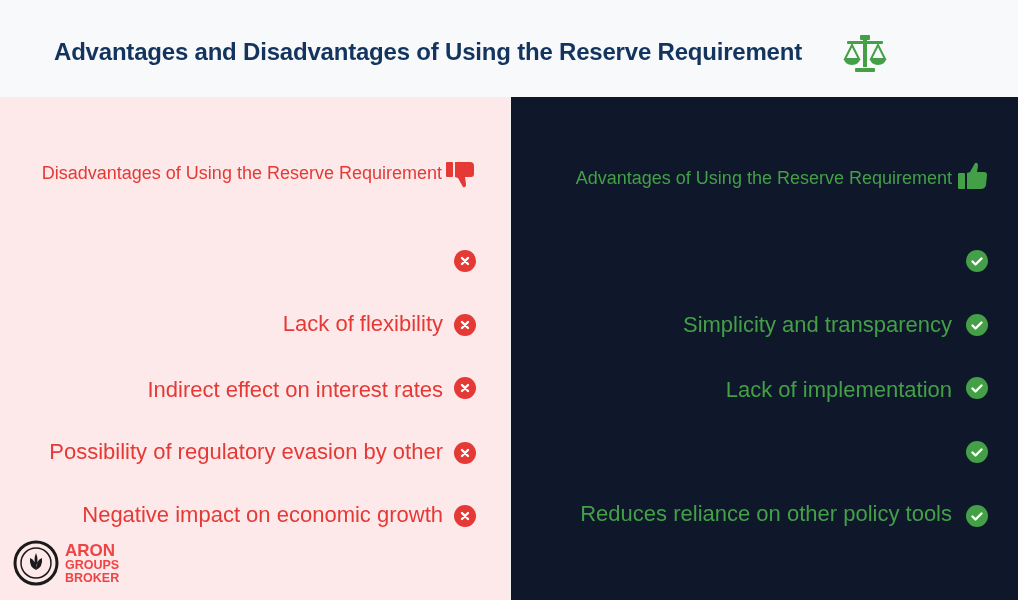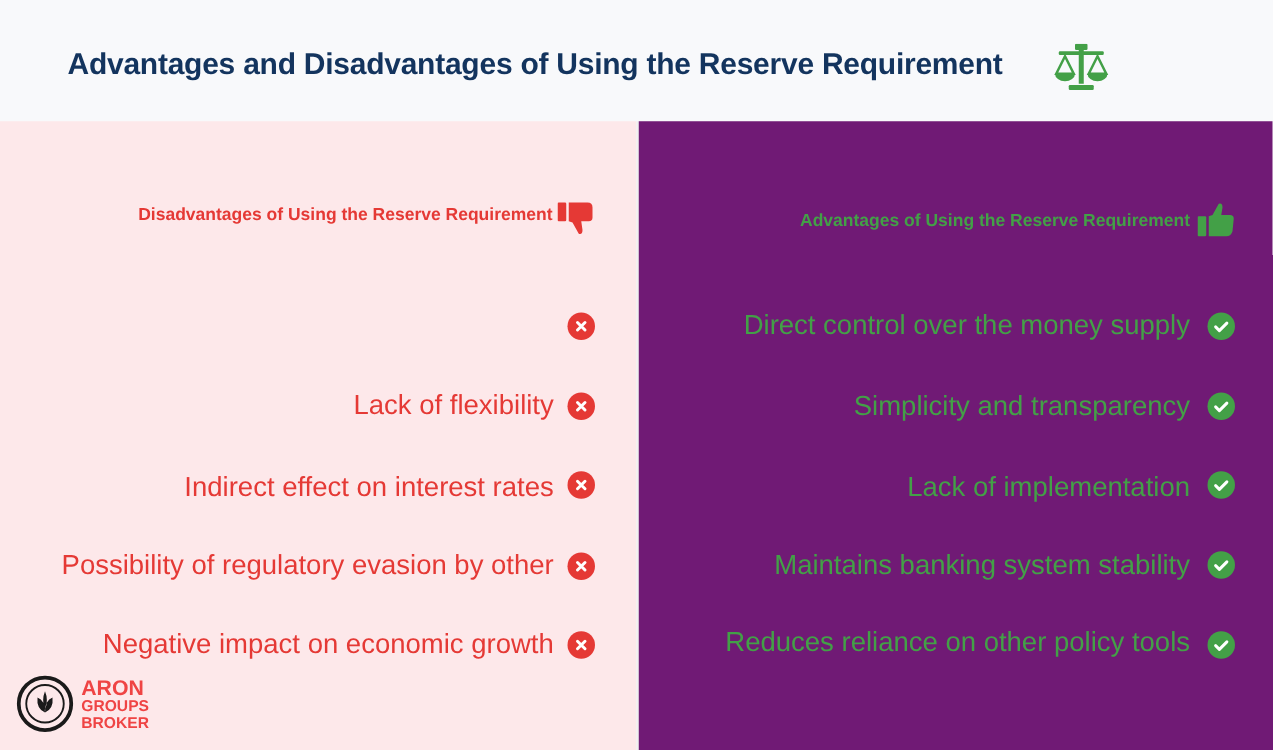--- a/index.html
+++ b/index.html
@@ -2,23 +2,23 @@
 <html><head>
 <meta charset="utf-8">
 <style>
   html, body { margin:0; padding:0; }
   body { width:1018px; height:600px; position:relative; overflow:hidden; font-family:"Liberation Sans", sans-serif; background:#f8f9fb; }
   .header { position:absolute; left:0; top:0; width:822px; height:97px; background:#f8f9fb; }
   .title { position:absolute; left:54px; top:38px; font-size:24px; font-weight:bold; color:#13345e; letter-spacing:-0.2px; white-space:nowrap; }
   .scale-icon { position:absolute; left:843px; top:35px; width:44px; height:38px; }
   .panel { position:absolute; top:97px; height:503px; }
   .left { left:0; width:509px; background:#fde8ea; }
-  .right { left:511px; width:507px; background:#701a75; }
+  .right { left:511px; width:507px; background:#0f172a; }
   .divider { position:absolute; left:509px; top:97px; width:2px; height:503px; background:#f1efef; }
-  .col-head { position:absolute; font-size:14px; font-weight:bold; white-space:nowrap;text-align:center; }
+  .col-head { position:absolute; font-size:18px; font-weight:normal; white-space:nowrap;text-align:center; }
   .left .col-head { right:67px; top:66px; color:#e53935; }
   .right .col-head { right:66px; top:71px; color:#43a047; }
   .thumb { position:absolute; width:32px; height:30px; }
   .left .thumb { left:446px; top:62px; }
   .right .thumb { left:447px; top:64px; }
   .item { position:absolute; font-size:22px; white-space:nowrap; }
   .left .item { right:66px; color:#e53935; }
   .right .item { right:66px; color:#43a047; }
   .badge { position:absolute; width:22px; height:22px; border-radius:50%; }
   .left .badge { left:454px; background:#e53935; }
@@ -90,39 +90,37 @@
 <div class="divider"></div>
 
 <div class="panel right">
   <div class="col-head">Advantages of Using the Reserve Requirement</div>
   <svg class="thumb" viewBox="0 0 32 30">
     <g fill="#43a047">
       <rect x="0" y="12" width="7" height="16" rx="1"></rect>
       <path d="M9 12 L12 11 L17 2 Q20 1 20 5 L19 11 H26 Q29 11 29 14 L28 24 Q27 28 23 28 H9 Z"></path>
     </g>
   </svg>
-  <div class="item" style="top:150px">Direct control over the money supply</div>
   <div class="badge" style="top:153px">
       <svg width="22" height="22" viewBox="0 0 22 22">
         <path d="M6.5 11.5 L9.5 14.5 L15.5 8.5" stroke="#fff" stroke-width="2.4" fill="none" stroke-linecap="round" stroke-linejoin="round"></path>
       </svg>
     </div>
   <div class="item" style="top:215px">Simplicity and transparency</div>
   <div class="badge" style="top:217px">
       <svg width="22" height="22" viewBox="0 0 22 22">
         <path d="M6.5 11.5 L9.5 14.5 L15.5 8.5" stroke="#fff" stroke-width="2.4" fill="none" stroke-linecap="round" stroke-linejoin="round"></path>
       </svg>
     </div>
   <div class="item" style="top:280px">Lack of implementation</div>
   <div class="badge" style="top:280px">
       <svg width="22" height="22" viewBox="0 0 22 22">
         <path d="M6.5 11.5 L9.5 14.5 L15.5 8.5" stroke="#fff" stroke-width="2.4" fill="none" stroke-linecap="round" stroke-linejoin="round"></path>
       </svg>
     </div>
-  <div class="item" style="top:342px">Maintains banking system stability</div>
   <div class="badge" style="top:344px">
       <svg width="22" height="22" viewBox="0 0 22 22">
         <path d="M6.5 11.5 L9.5 14.5 L15.5 8.5" stroke="#fff" stroke-width="2.4" fill="none" stroke-linecap="round" stroke-linejoin="round"></path>
       </svg>
     </div>
   <div class="item" style="top:404px">Reduces reliance on other policy tools</div>
   <div class="badge" style="top:408px">
       <svg width="22" height="22" viewBox="0 0 22 22">
         <path d="M6.5 11.5 L9.5 14.5 L15.5 8.5" stroke="#fff" stroke-width="2.4" fill="none" stroke-linecap="round" stroke-linejoin="round"></path>
       </svg>

